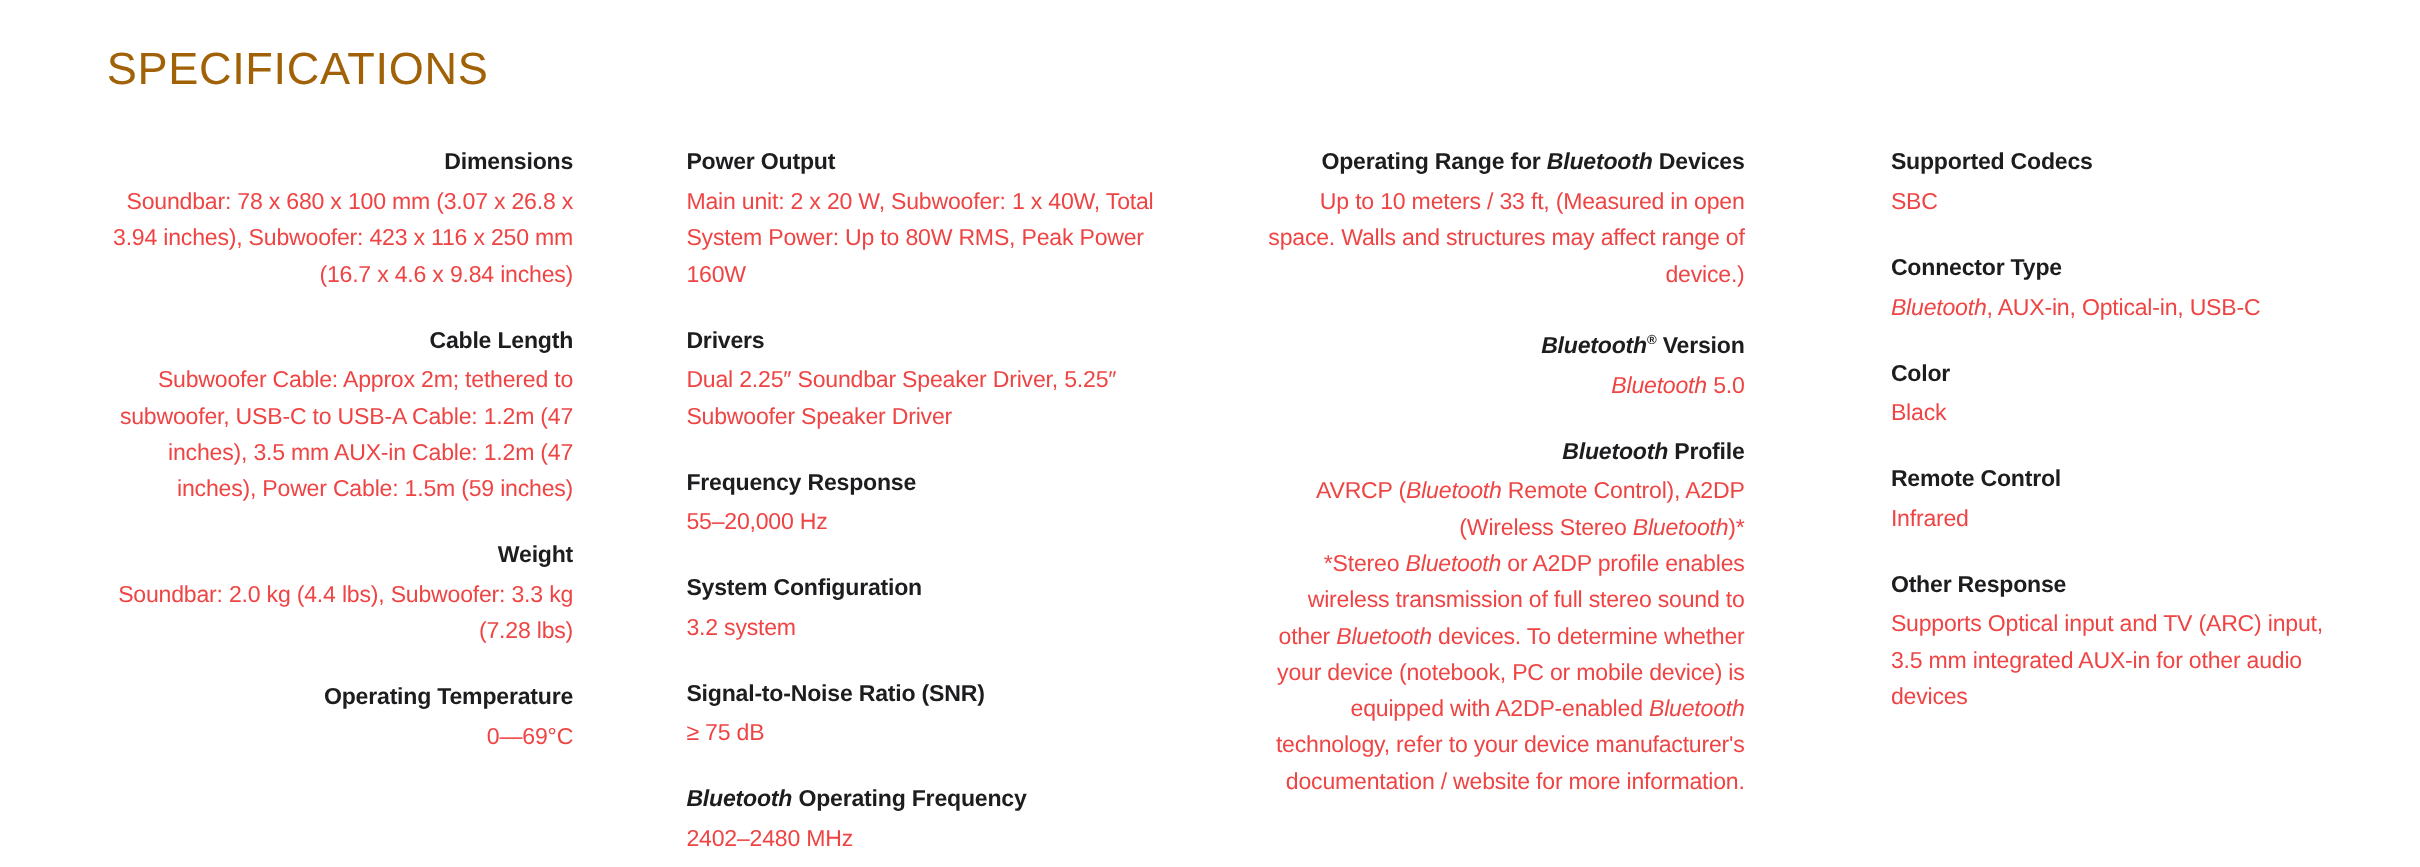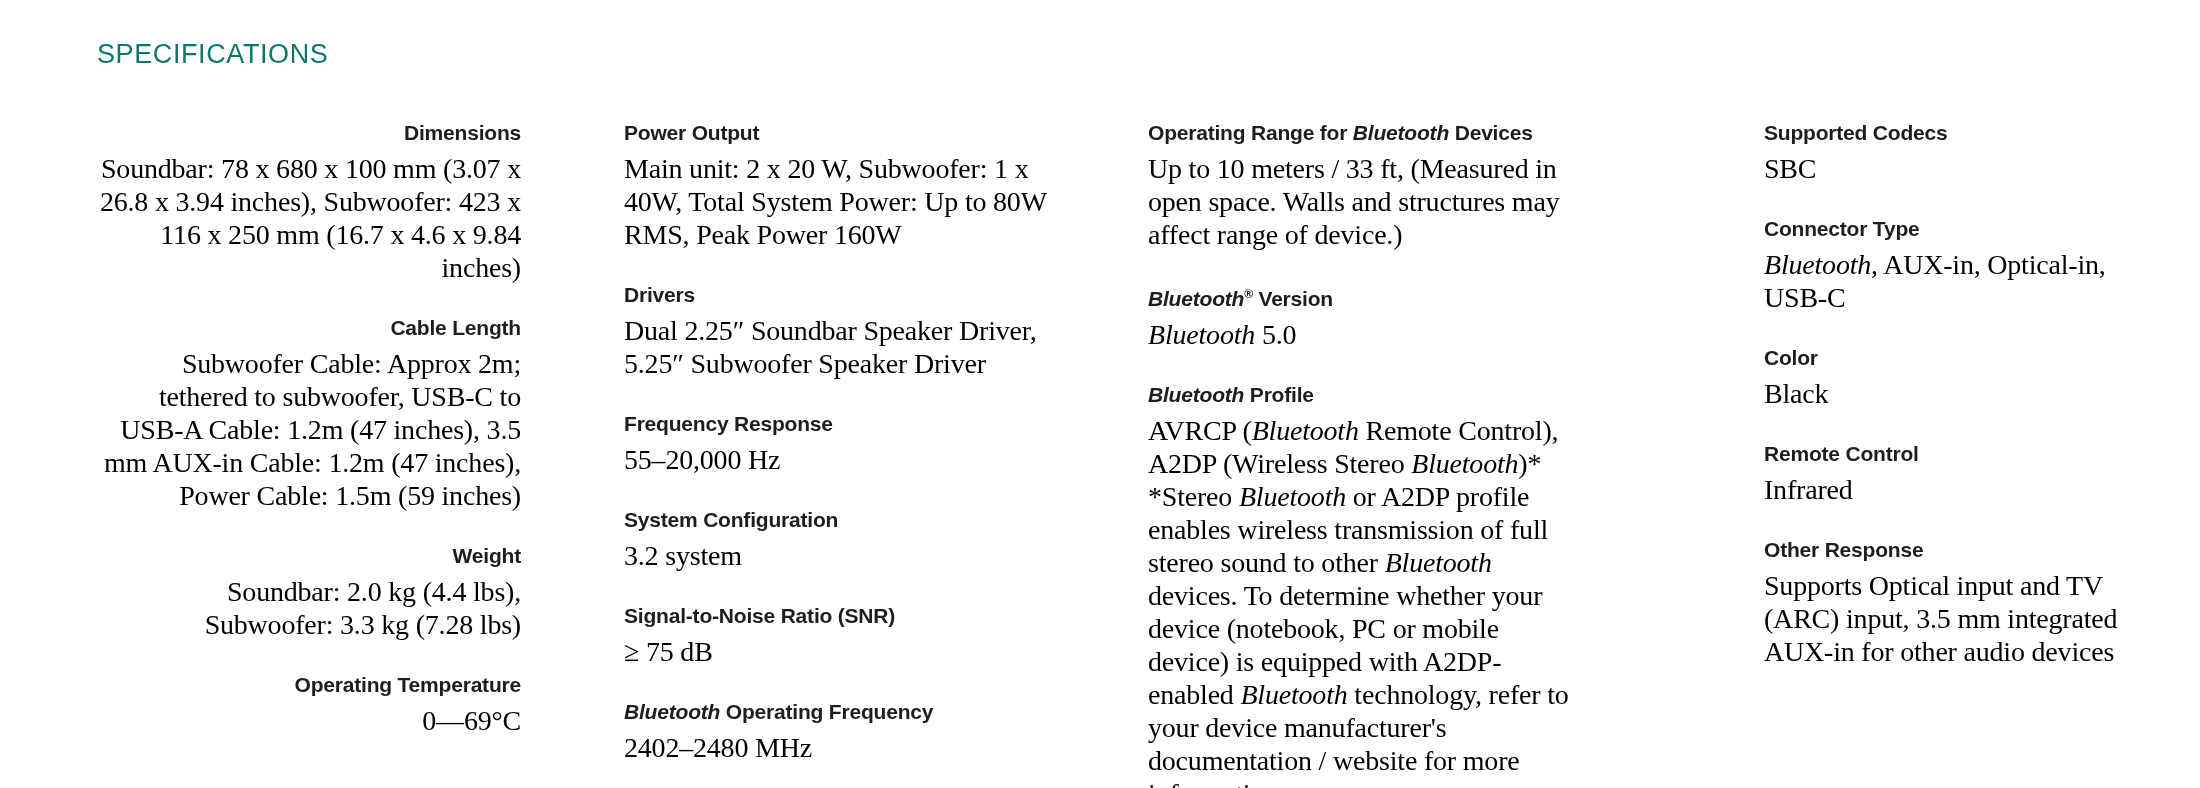--- a/index.html
+++ b/index.html
@@ -11,54 +11,53 @@
     width: 2200px;
     height: 788px;
     overflow: hidden;
     font-family: "Liberation Sans", "DejaVu Sans", sans-serif;
     -webkit-font-smoothing: antialiased;
   }
   .wrap {
     padding: 40px 0 0 97px;
   }
   .page-title {
-    font-size: 27px;
+    font-size: 41px;
     font-weight: 400;
     letter-spacing: 0.6px;
-    color: #0f766e;
+    color: #a16207;
     margin: 0 0 46px 0;
     line-height: 1.1;
   }
   .grid {
     display: grid;
     grid-template-columns: 527px 524px 571px 440px;
     align-items: start;
   }
   .col { min-width: 0; }
   .col-1 .spec { max-width: 424px; text-align: right; }
   .col-2 .spec { max-width: 438px; }
-  .col-3 .spec { max-width: 438px; }
-  .col-4 .spec { max-width: 410px; margin-left: 45px; }
+  .col-3 .spec { max-width: 438px; text-align: right; }
+  .col-4 .spec { max-width: 410px; }
   .spec { margin: 0 0 27px 0; }
   .spec-heading {
     font-size: 21px;
     font-weight: 700;
     color: #1d1d1f;
     line-height: 33px;
     letter-spacing: -0.2px;
     margin: 0 0 3px 0;
   }
   .spec-body {
-    font-size: 28px;
+    font-size: 21px;
     font-weight: 400;
-    color: #000000;
+    color: #ef4444;
     line-height: 33px;
     letter-spacing: -0.2px;
     margin: 0;
-    font-family: Liberation Serif, serif;
   }
   .it { font-style: italic; }
   .sup { font-size: 12px; vertical-align: 8px; }
 </style>
 </head>
 <body>
 
 <div class="wrap">
   <h1 class="page-title">SPECIFICATIONS</h1>
   <div class="grid">

